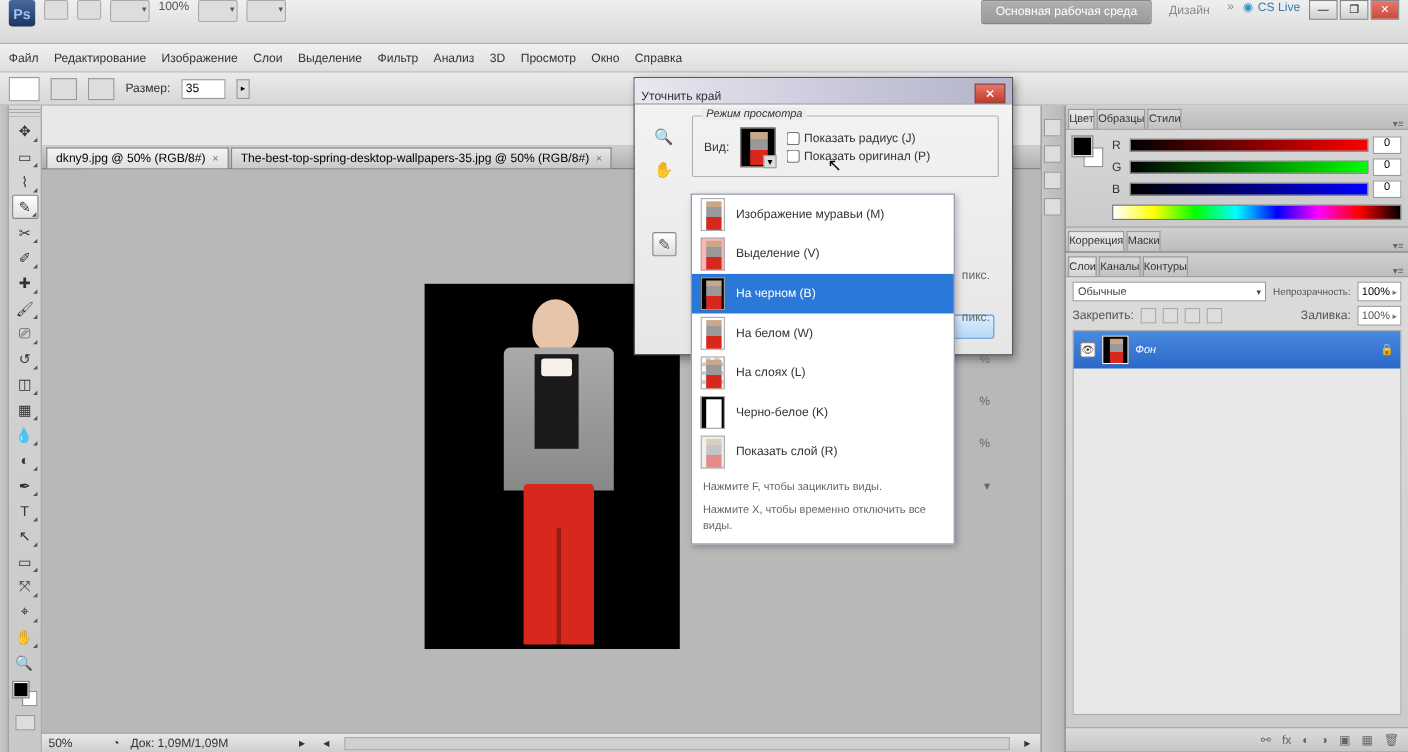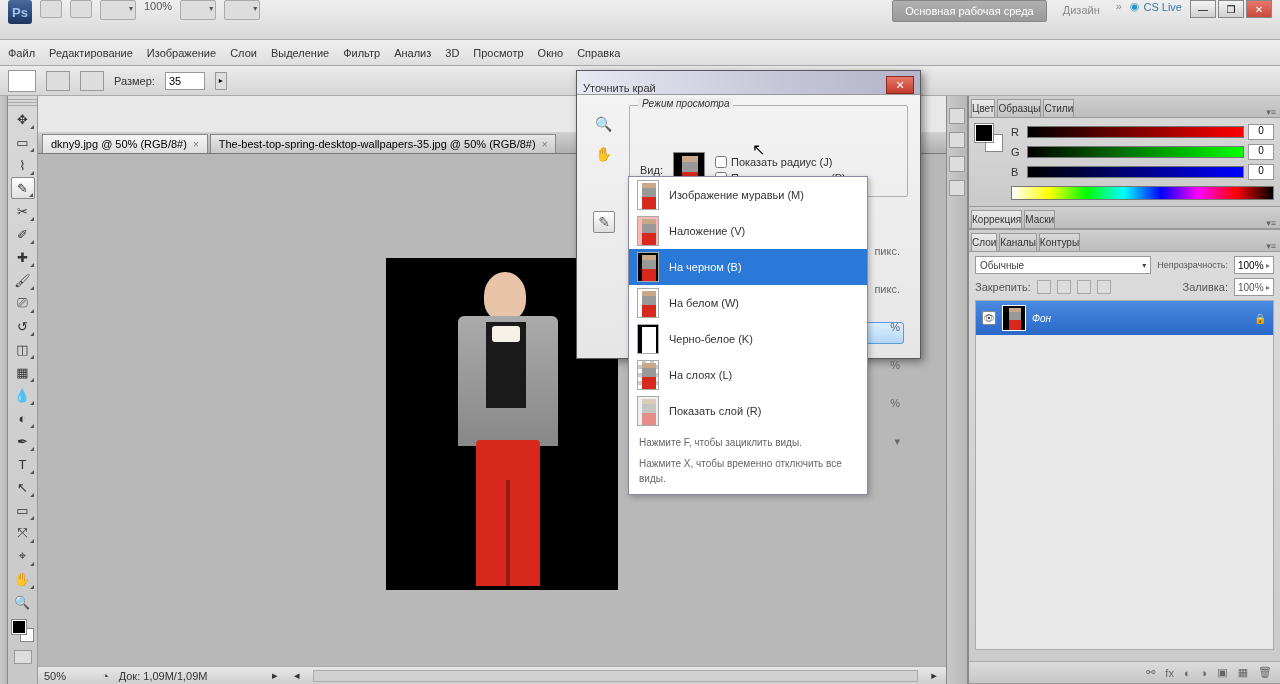--- a/index.html
+++ b/index.html
@@ -121,21 +121,21 @@
 .dialog { position: absolute; left: 576px; top: 70px; width: 345px; background: linear-gradient(#f4f4f4,#e6e6e6); border: 1px solid #5a5a5a; box-shadow: 3px 3px 8px rgba(0,0,0,.4); }
 .dlg-title { height: 24px; background: linear-gradient(90deg,#e8e8f2,#c6c6d8 60%,#b4b4ca); display: flex; align-items: flex-end; padding: 0 6px; border-bottom: 1px solid #999; }
 .dlg-title-text { flex: 1; color: #333; font-size: 11px; }
 .dlg-close { width: 28px; height: 18px; background: linear-gradient(#e8786a,#c23a2a); border: 1px solid #8a2a20; color: #fff; display: flex; align-items: center; justify-content: center; font-size: 11px; }
 .dlg-body { padding: 10px 12px 14px; position: relative; }
 .dlg-tools { position: absolute; left: 16px; top: 18px; display: flex; flex-direction: column; gap: 8px; }
 .dlg-tool { width: 22px; height: 22px; display: flex; align-items: center; justify-content: center; font-size: 14px; color: #555; }
 .dlg-tool.box { border: 1px solid #888; background: linear-gradient(#fff,#ddd); border-radius: 2px; }
 .group { border: 1px solid #b0b0b0; border-radius: 2px; margin-left: 40px; margin-bottom: 12px; padding: 10px 10px 8px; position: relative; }
 .group-title { position: absolute; top: -8px; left: 8px; background: #ebebeb; padding: 0 4px; font-size: 10px; color: #333; font-style: italic; }
-.vid-row { display: flex; align-items: center; gap: 10px; margin-top: 36px; }
+.vid-row { display: flex; align-items: center; gap: 10px; }
 .vid-lab { color: #333; }
 .vid-thumb { width: 32px; height: 36px; background: #000; border: 1px solid #888; position: relative; }
 .vid-thumb .mini2 { position: absolute; left: 8px; top: 3px; width: 16px; height: 30px; background: linear-gradient(#c8a888 0 20%, #999 20% 55%, #d8281e 55% 100%); }
 .vid-thumb::after { content: "▾"; position: absolute; right: -2px; bottom: -2px; font-size: 9px; background: #ddd; border: 1px solid #999; width: 10px; height: 10px; display: flex; align-items: center; justify-content: center; }
 .chk-col { display: flex; flex-direction: column; gap: 4px; }
 .chk { display: flex; align-items: center; gap: 4px; font-size: 10px; color: #333; }
 .chk input { width: 12px; height: 12px; }
 .edge-right { position: absolute; right: 20px; top: 150px; width: 32px; color: #666; font-size: 10px; display: flex; flex-direction: column; gap: 26px; text-align: right; }
 .remember { display: flex; align-items: center; gap: 4px; margin: 100px 0 12px 48px; font-size: 10px; color: #333; }
 .dlg-btns { display: flex; justify-content: flex-end; gap: 10px; padding-right: 4px; }
@@ -436,45 +436,45 @@
       <div class="dd-item">
         <div class="dd-thumb ants">
           <div class="mini3"></div>
         </div>
         <span>Изображение муравьи (M)</span>
       </div>
       <div class="dd-item">
         <div class="dd-thumb overlay">
           <div class="mini3"></div>
         </div>
-        <span>Наложение (V)</span>
+        <span>Выделение (V)</span>
       </div>
       <div class="dd-item sel">
         <div class="dd-thumb black">
           <div class="mini3"></div>
         </div>
         <span>На черном (B)</span>
       </div>
       <div class="dd-item">
         <div class="dd-thumb white">
           <div class="mini3"></div>
         </div>
         <span>На белом (W)</span>
       </div>
       <div class="dd-item">
+        <div class="dd-thumb layers">
+          <div class="mini3"></div>
+        </div>
+        <span>На слоях (L)</span>
+      </div>
+      <div class="dd-item">
         <div class="dd-thumb bw">
           <div class="mini3"></div>
         </div>
         <span>Черно-белое (K)</span>
-      </div>
-      <div class="dd-item">
-        <div class="dd-thumb layers">
-          <div class="mini3"></div>
-        </div>
-        <span>На слоях (L)</span>
       </div>
       <div class="dd-item">
         <div class="dd-thumb reveal">
           <div class="mini3"></div>
         </div>
         <span>Показать слой (R)</span>
       </div>
     </div>
   <div class="dd-hint">Нажмите F, чтобы зациклить виды.</div>
   <div class="dd-hint">Нажмите X, чтобы временно отключить все виды.</div>

